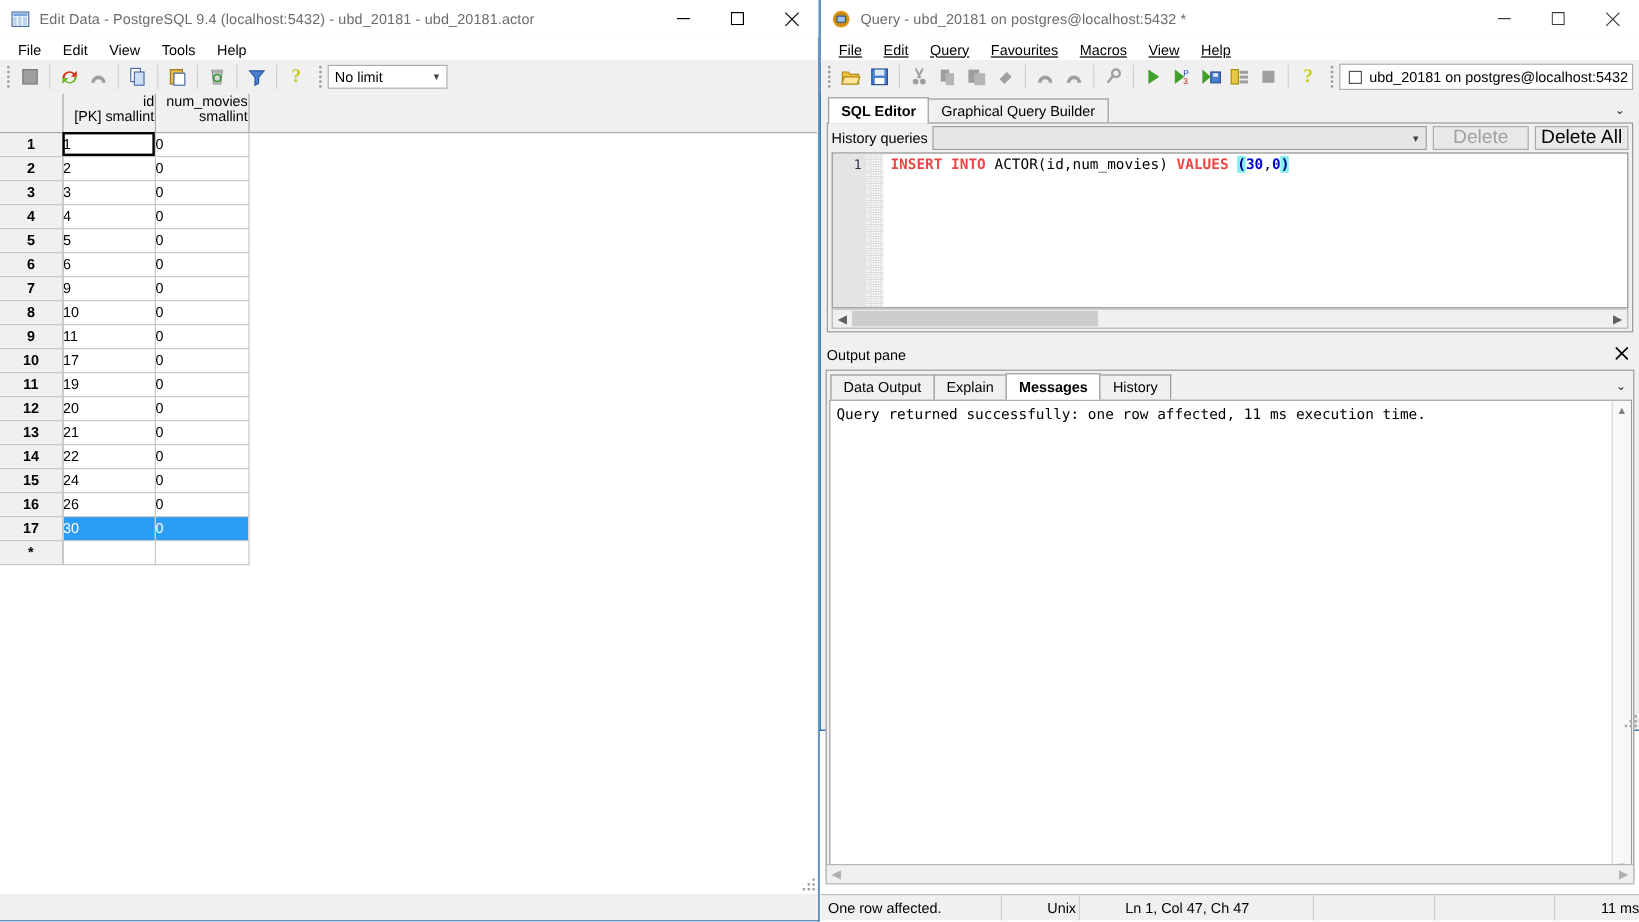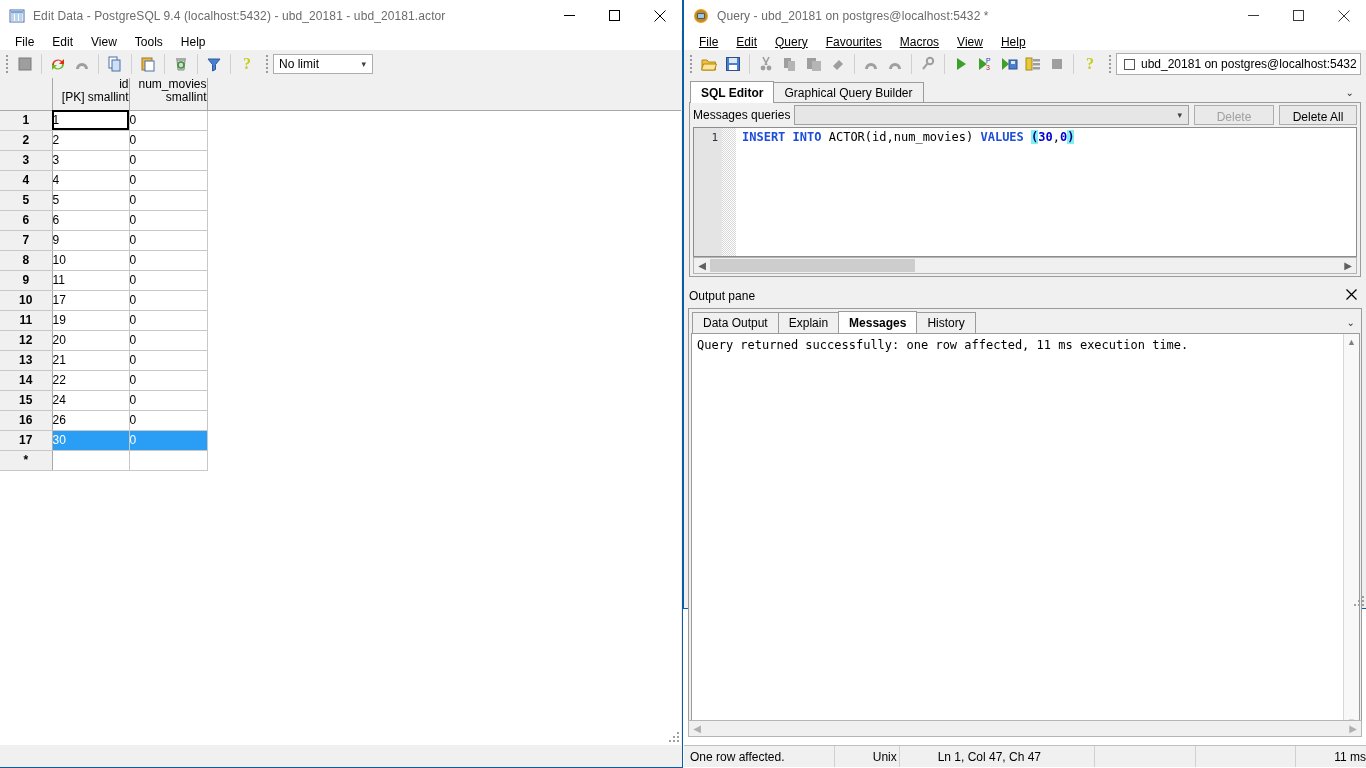--- a/index.html
+++ b/index.html
@@ -79,38 +79,38 @@
     border-radius: 0;
   }
   .tab.active { background: #fff; font-weight: bold; height: 22px; position: relative; z-index: 2; text-align: center; }
   .sqlbox { background: #fff; position: relative; overflow: hidden; }
   .gutter { position: absolute; left: 0; top: 0; bottom: 0; width: 28px; background: #e4e4e4; }
   .gutter .ln { text-align: right; padding-right: 4px; font-family: "DejaVu Sans Mono", monospace; font-size: 11px; color: #303040; line-height: 15px; padding-top: 2px; }
   .foldmargin { position: absolute; left: 28px; top: 0; bottom: 0; width: 14px;
     background-image: repeating-conic-gradient(#ffffff 0% 25%, #d8d8d8 0% 50%);
     background-size: 2px 2px; }
   .sqltext { position: absolute; left: 48px; top: 2px; font-family: "DejaVu Sans Mono", monospace; font-size: 12px; line-height: 15px; white-space: pre; }
-  .kw { color: #1d4ed8; font-weight: bold; }
+  .kw { color: #ef4444; font-weight: bold; }
   .plain { color: #000; }
   .num { color: #0000d0; font-weight: bold; }
   .brace-hl { background: #80f0f0; color: #000080; font-weight: bold; }
 
   
   .hscroll { background: #f0f0f0; border: 1px solid #b5b5b5; display: flex; align-items: center; }
   .hscroll .arrow { width: 16px; height: 100%; display: flex; align-items: center; justify-content: center; color: #606060; font-size: 10px; }
   .hscroll .thumb { background: #cdcdcd; height: 13px; }
   .vscroll { background: #f8f8f8; border-left: 1px solid #d8d8d8; display: flex; flex-direction: column; align-items: center; justify-content: space-between; }
   .vscroll .arrow { height: 16px; width: 100%; display: flex; align-items: center; justify-content: center; color: #808080; font-size: 9px; }
 
   .msgbox { background: #fff; border: 1px solid #9b9b9b; position: relative; overflow: hidden; }
   .msgtext { font-family: "DejaVu Sans Mono", monospace; font-size: 12px; padding: 4px 0 0 5px; white-space: pre; }
 
   .combo { background: #e4e4e4; border: 1px solid #adadad; display: flex; align-items: center; justify-content: space-between; }
   .combo .caret { margin-right: 6px; color: #404040; font-size: 9px; }
-  .btn { border: 1px solid #adadad; background: #e9e9e9; display:flex; align-items:flex-end; justify-content:center; font-size:12px; }
+  .btn { border: 1px solid #adadad; background: #e9e9e9; display:flex; align-items:flex-end; justify-content:center; font-size:16px; }
   .btn.disabled { color: #a0a0a0; }
   .cbx { width: 11px; height: 11px; border: 1px solid #555; background: #fff; display:inline-block; margin: 0 6px 0 7px; flex:0 0 auto;}
   .resize-grip { position: absolute; width: 12px; height: 12px; }
   .resize-grip i { position: absolute; width: 2px; height: 2px; background: #a0a0a0; }
 </style>
 </head>
 <body>
 
 <div class="screen">
 
@@ -525,21 +525,21 @@
       <div class="tab">
         <span>Graphical Query Builder</span>
       </div>
       <div style="flex:1;"></div>
       <div style="align-self:center;padding-right:6px;font-size:10px;color:#303030;">⌄</div>
     </div>
 
     <div style="position:absolute;left:5px;top:102px;width:672px;height:175px;border:1px solid #9b9b9b;background:#f0f0f0;">
 
       <div style="display:flex;align-items:center;height:22px;padding:2px 3px 0 3px;">
-        <span style="font-size:12px;white-space:nowrap;padding-right:4px;">Messages queries</span>
+        <span style="font-size:12px;white-space:nowrap;padding-right:4px;">History queries</span>
         <div class="combo" style="flex:1;height:20px;background:#e6e6e6;border:1px solid #a0a0a0;">
           <span style="padding-left:4px;font-size:12px;"></span>
           <span class="caret">▾</span>
         </div>
         <div class="btn disabled" style="width:80px;height:20px;margin-left:5px;">
           <span>Delete</span>
         </div>
         <div class="btn" style="width:78px;height:20px;margin-left:5px;">
           <span>Delete All</span>
         </div>

